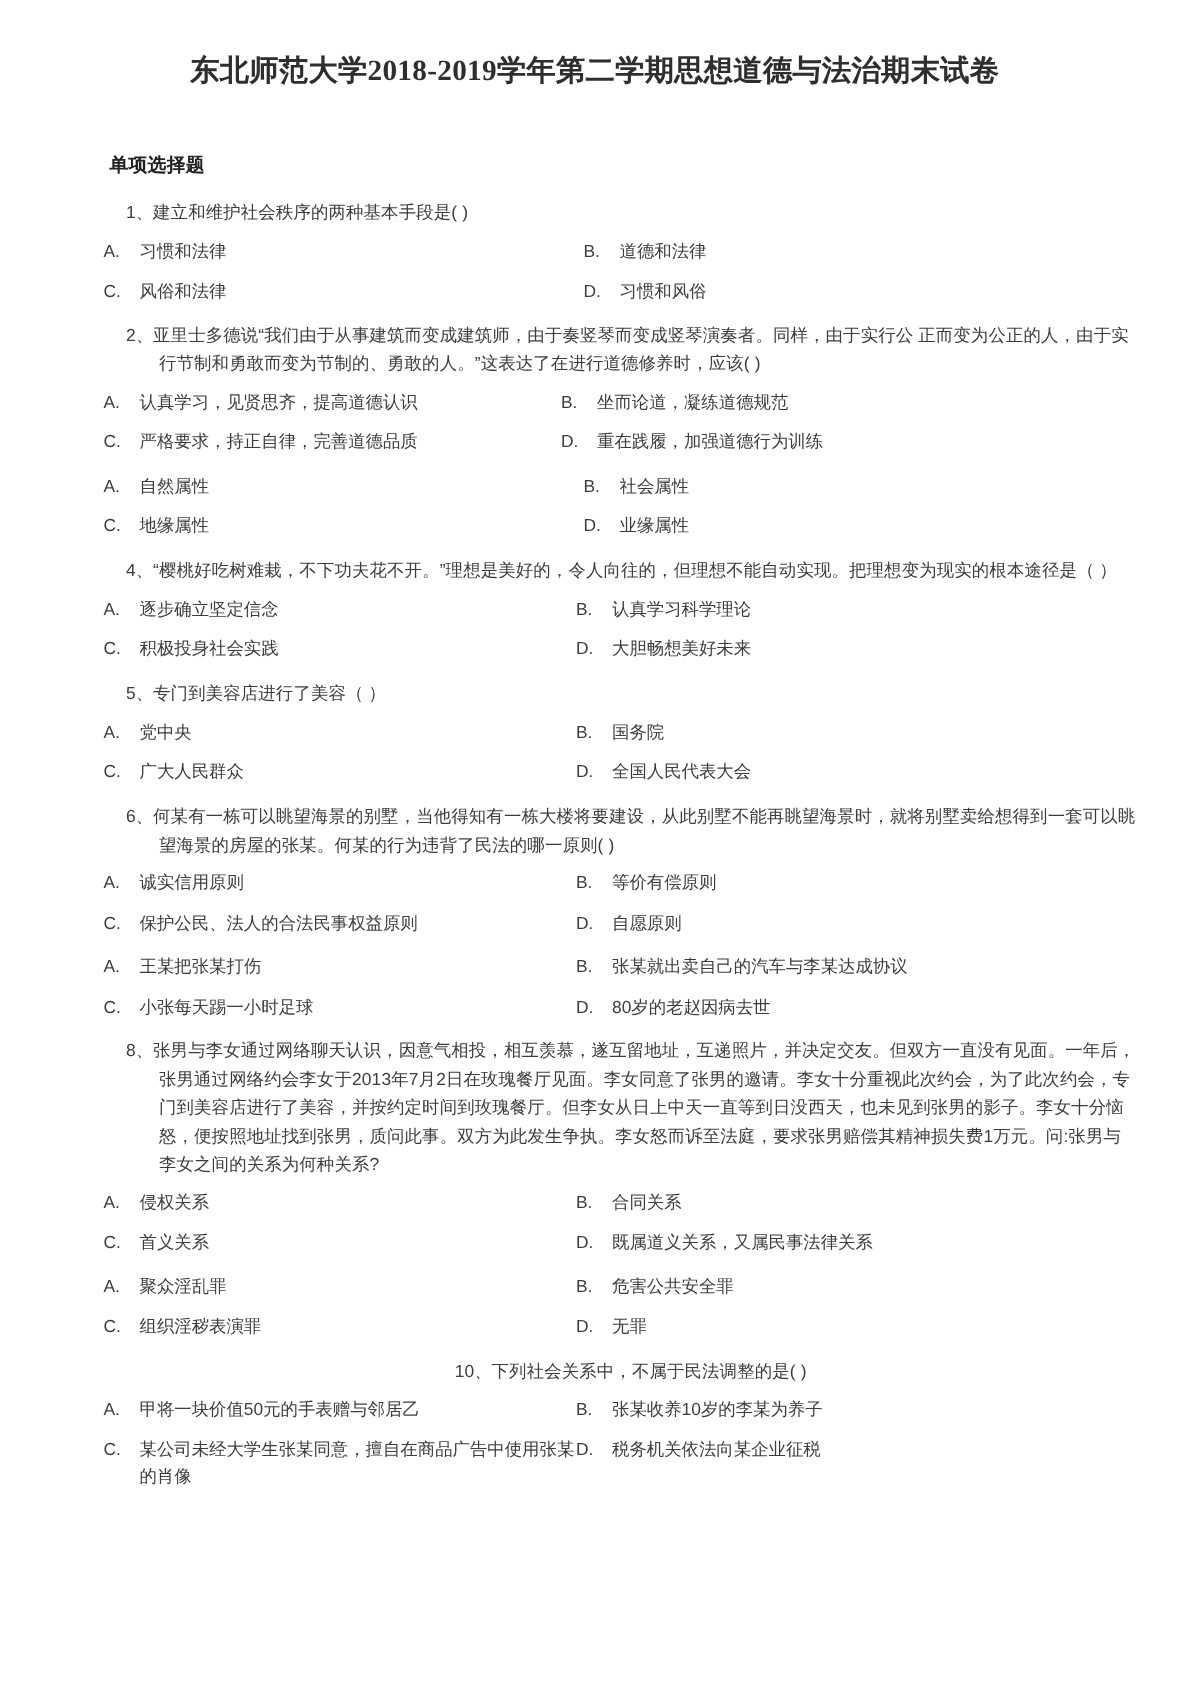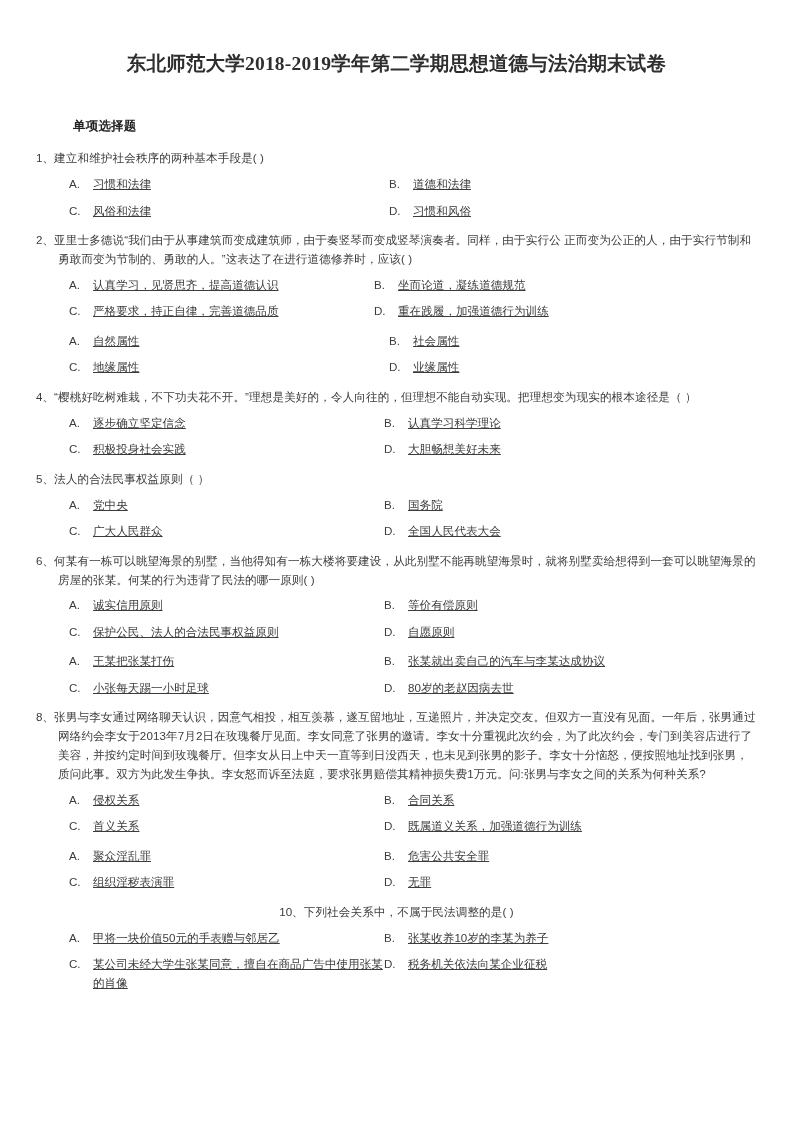--- a/index.html
+++ b/index.html
@@ -12,21 +12,21 @@
     height: 1122px;
     font-family: "Liberation Sans", "DejaVu Sans", sans-serif;
     color: #3a3a3a;
     -webkit-font-smoothing: antialiased;
   }
   .page {
     position: relative;
     width: 793px;
     height: 1122px;
     box-sizing: border-box;
-    padding: 16px 36px;
+    padding: 0 36px;
     overflow: hidden;
   }
 
   
   .doc-title {
     text-align: center;
     font-family: "Liberation Serif", "DejaVu Serif", serif;
     font-size: 19.5px;
     font-weight: 700;
     color: #2e2e2e;
@@ -53,20 +53,21 @@
   .question {
     margin-bottom: 11px;
   }
   .q-stem {
     font-size: 11.6px;
     line-height: 1.62;
     color: #3c3c3c;
     padding-left: 22px;
     text-indent: -22px;
     letter-spacing: 0.1px;
+    margin-left: 48px;
   }
   .question.wide .q-stem {
     padding-left: 24px;
     text-indent: -24px;
     text-align: center;
   }
   .q-num {
     letter-spacing: 0;
   }
 
@@ -90,21 +91,20 @@
     align-items: flex-start;
     box-sizing: border-box;
   }
   .opt-letter {
     flex: 0 0 auto;
     width: 24px;
     color: #3c3c3c;
   }
   .opt-text {
     flex: 1 1 auto;
-    text-decoration: underline;
   }
 
   
   .opt.col-a { flex: 0 0 315px; }
   .opt.col-b { flex: 1 1 auto; }
 
   .opts.gap-narrow .opt.col-a { flex: 0 0 305px; }
   .opts.gap-wide   .opt.col-a { flex: 0 0 320px; }
 </style>
 </head>
@@ -210,21 +210,21 @@
               <span class="opt-text">积极投身社会实践</span>
             </div>
             <div class="opt col-b">
               <span class="opt-letter">D.</span>
               <span class="opt-text">大胆畅想美好未来</span>
             </div>
           </div>
         </div>
       </div>
       <div class="question">
-        <div class="q-stem"><span class="q-num">5、</span><span>法人的合法民事权益原则（  ）</span></div>
+        <div class="q-stem"><span class="q-num">5、</span><span>专门到美容店进行了美容（  ）</span></div>
         <div class="opts">
           <div class="opt-row">
             <div class="opt col-a">
               <span class="opt-letter">A.</span>
               <span class="opt-text">党中央</span>
             </div>
             <div class="opt col-b">
               <span class="opt-letter">B.</span>
               <span class="opt-text">国务院</span>
             </div>
@@ -303,21 +303,21 @@
               <span class="opt-text">合同关系</span>
             </div>
           </div>
           <div class="opt-row">
             <div class="opt col-a">
               <span class="opt-letter">C.</span>
               <span class="opt-text">首义关系</span>
             </div>
             <div class="opt col-b">
               <span class="opt-letter">D.</span>
-              <span class="opt-text">既属道义关系，加强道德行为训练</span>
+              <span class="opt-text">既属道义关系，又属民事法律关系</span>
             </div>
           </div>
         </div>
       </div>
       <div class="question">
         <div class="opts">
           <div class="opt-row">
             <div class="opt col-a">
               <span class="opt-letter">A.</span>
               <span class="opt-text">聚众淫乱罪</span>

